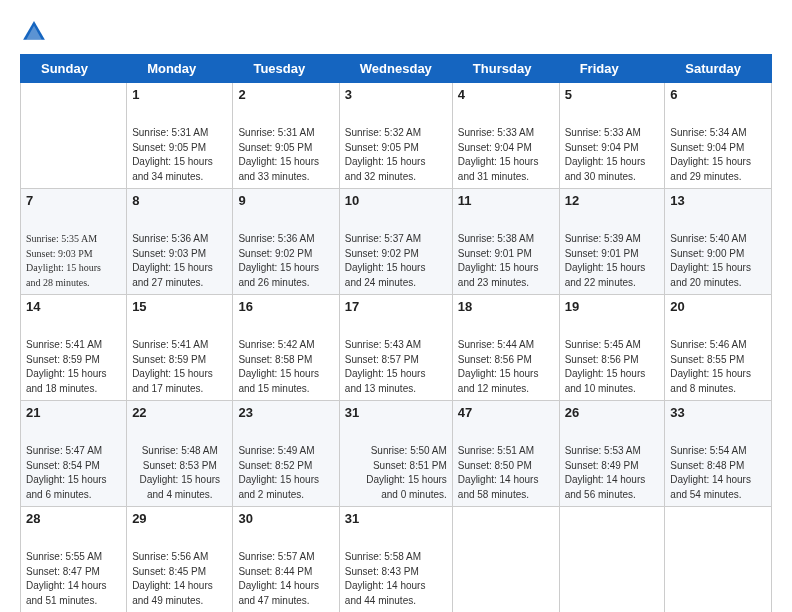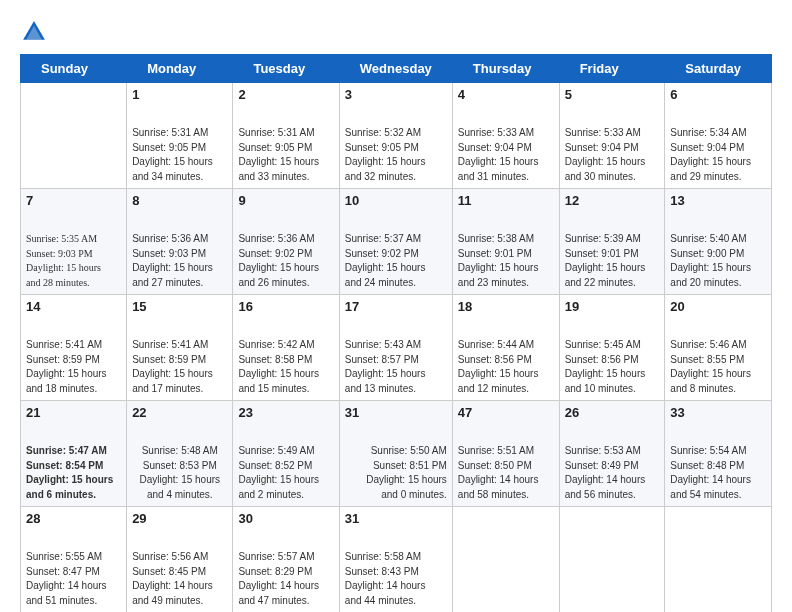--- a/index.html
+++ b/index.html
@@ -272,21 +272,21 @@
             <span class="day-number">20</span>
             <div class="cell-content" style="white-space: pre-line;">Sunrise: 5:46 AM
 Sunset: 8:55 PM
 Daylight: 15 hours
 and 8 minutes.</div>
           </td>
         </tr>
         <tr>
           <td>
             <span class="day-number">21</span>
-            <div class="cell-content" style="white-space: pre-line; font-weight: bold;">Sunrise: 5:47 AM
+            <div class="cell-content" style="white-space: pre-line;">Sunrise: 5:47 AM
 Sunset: 8:54 PM
 Daylight: 15 hours
 and 6 minutes.</div>
           </td>
           <td>
             <span class="day-number">22</span>
             <div class="cell-content" style="white-space: pre-line; text-align: center;">Sunrise: 5:48 AM
 Sunset: 8:53 PM
 Daylight: 15 hours
 and 4 minutes.</div>
@@ -338,21 +338,21 @@
           <td>
             <span class="day-number">29</span>
             <div class="cell-content" style="white-space: pre-line;">Sunrise: 5:56 AM
 Sunset: 8:45 PM
 Daylight: 14 hours
 and 49 minutes.</div>
           </td>
           <td>
             <span class="day-number">30</span>
             <div class="cell-content" style="white-space: pre-line;">Sunrise: 5:57 AM
-Sunset: 8:29 PM
+Sunset: 8:44 PM
 Daylight: 14 hours
 and 47 minutes.</div>
           </td>
           <td>
             <span class="day-number">31</span>
             <div class="cell-content" style="white-space: pre-line;">Sunrise: 5:58 AM
 Sunset: 8:43 PM
 Daylight: 14 hours
 and 44 minutes.</div>
           </td>

